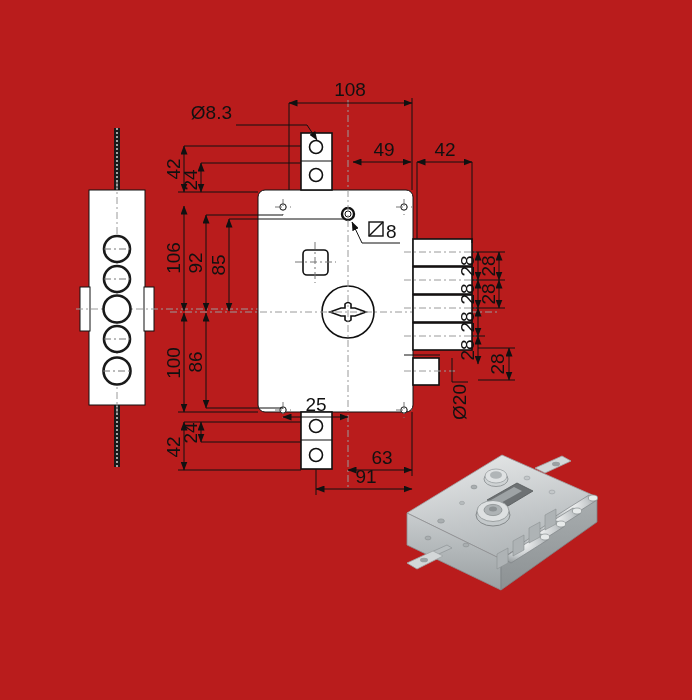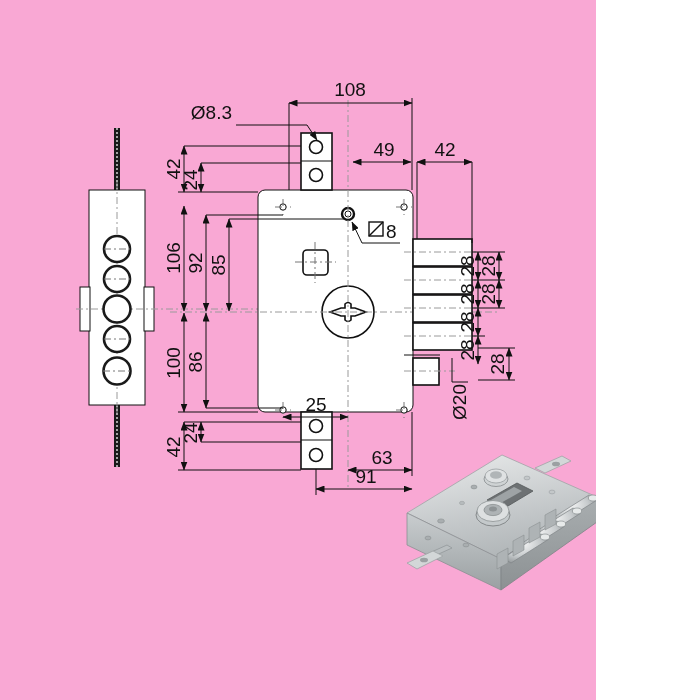--- a/index.html
+++ b/index.html
@@ -6,23 +6,23 @@
   html, body {
     margin: 0;
     padding: 0;
     background: #ffffff;
   }
   body {
     font-family: "Liberation Sans", sans-serif;
   }
   #stage {
     position: relative;
-    width: 596px;
+    width: 692px;
     height: 700px;
-    background: #f9a8d4;
+    background: #b91c1c;
     overflow: hidden;
   }
   #drawing-svg {
     position: absolute;
     left: 0;
     top: 0;
     width: 700px;
     height: 700px;
   }
   .dim-text {

